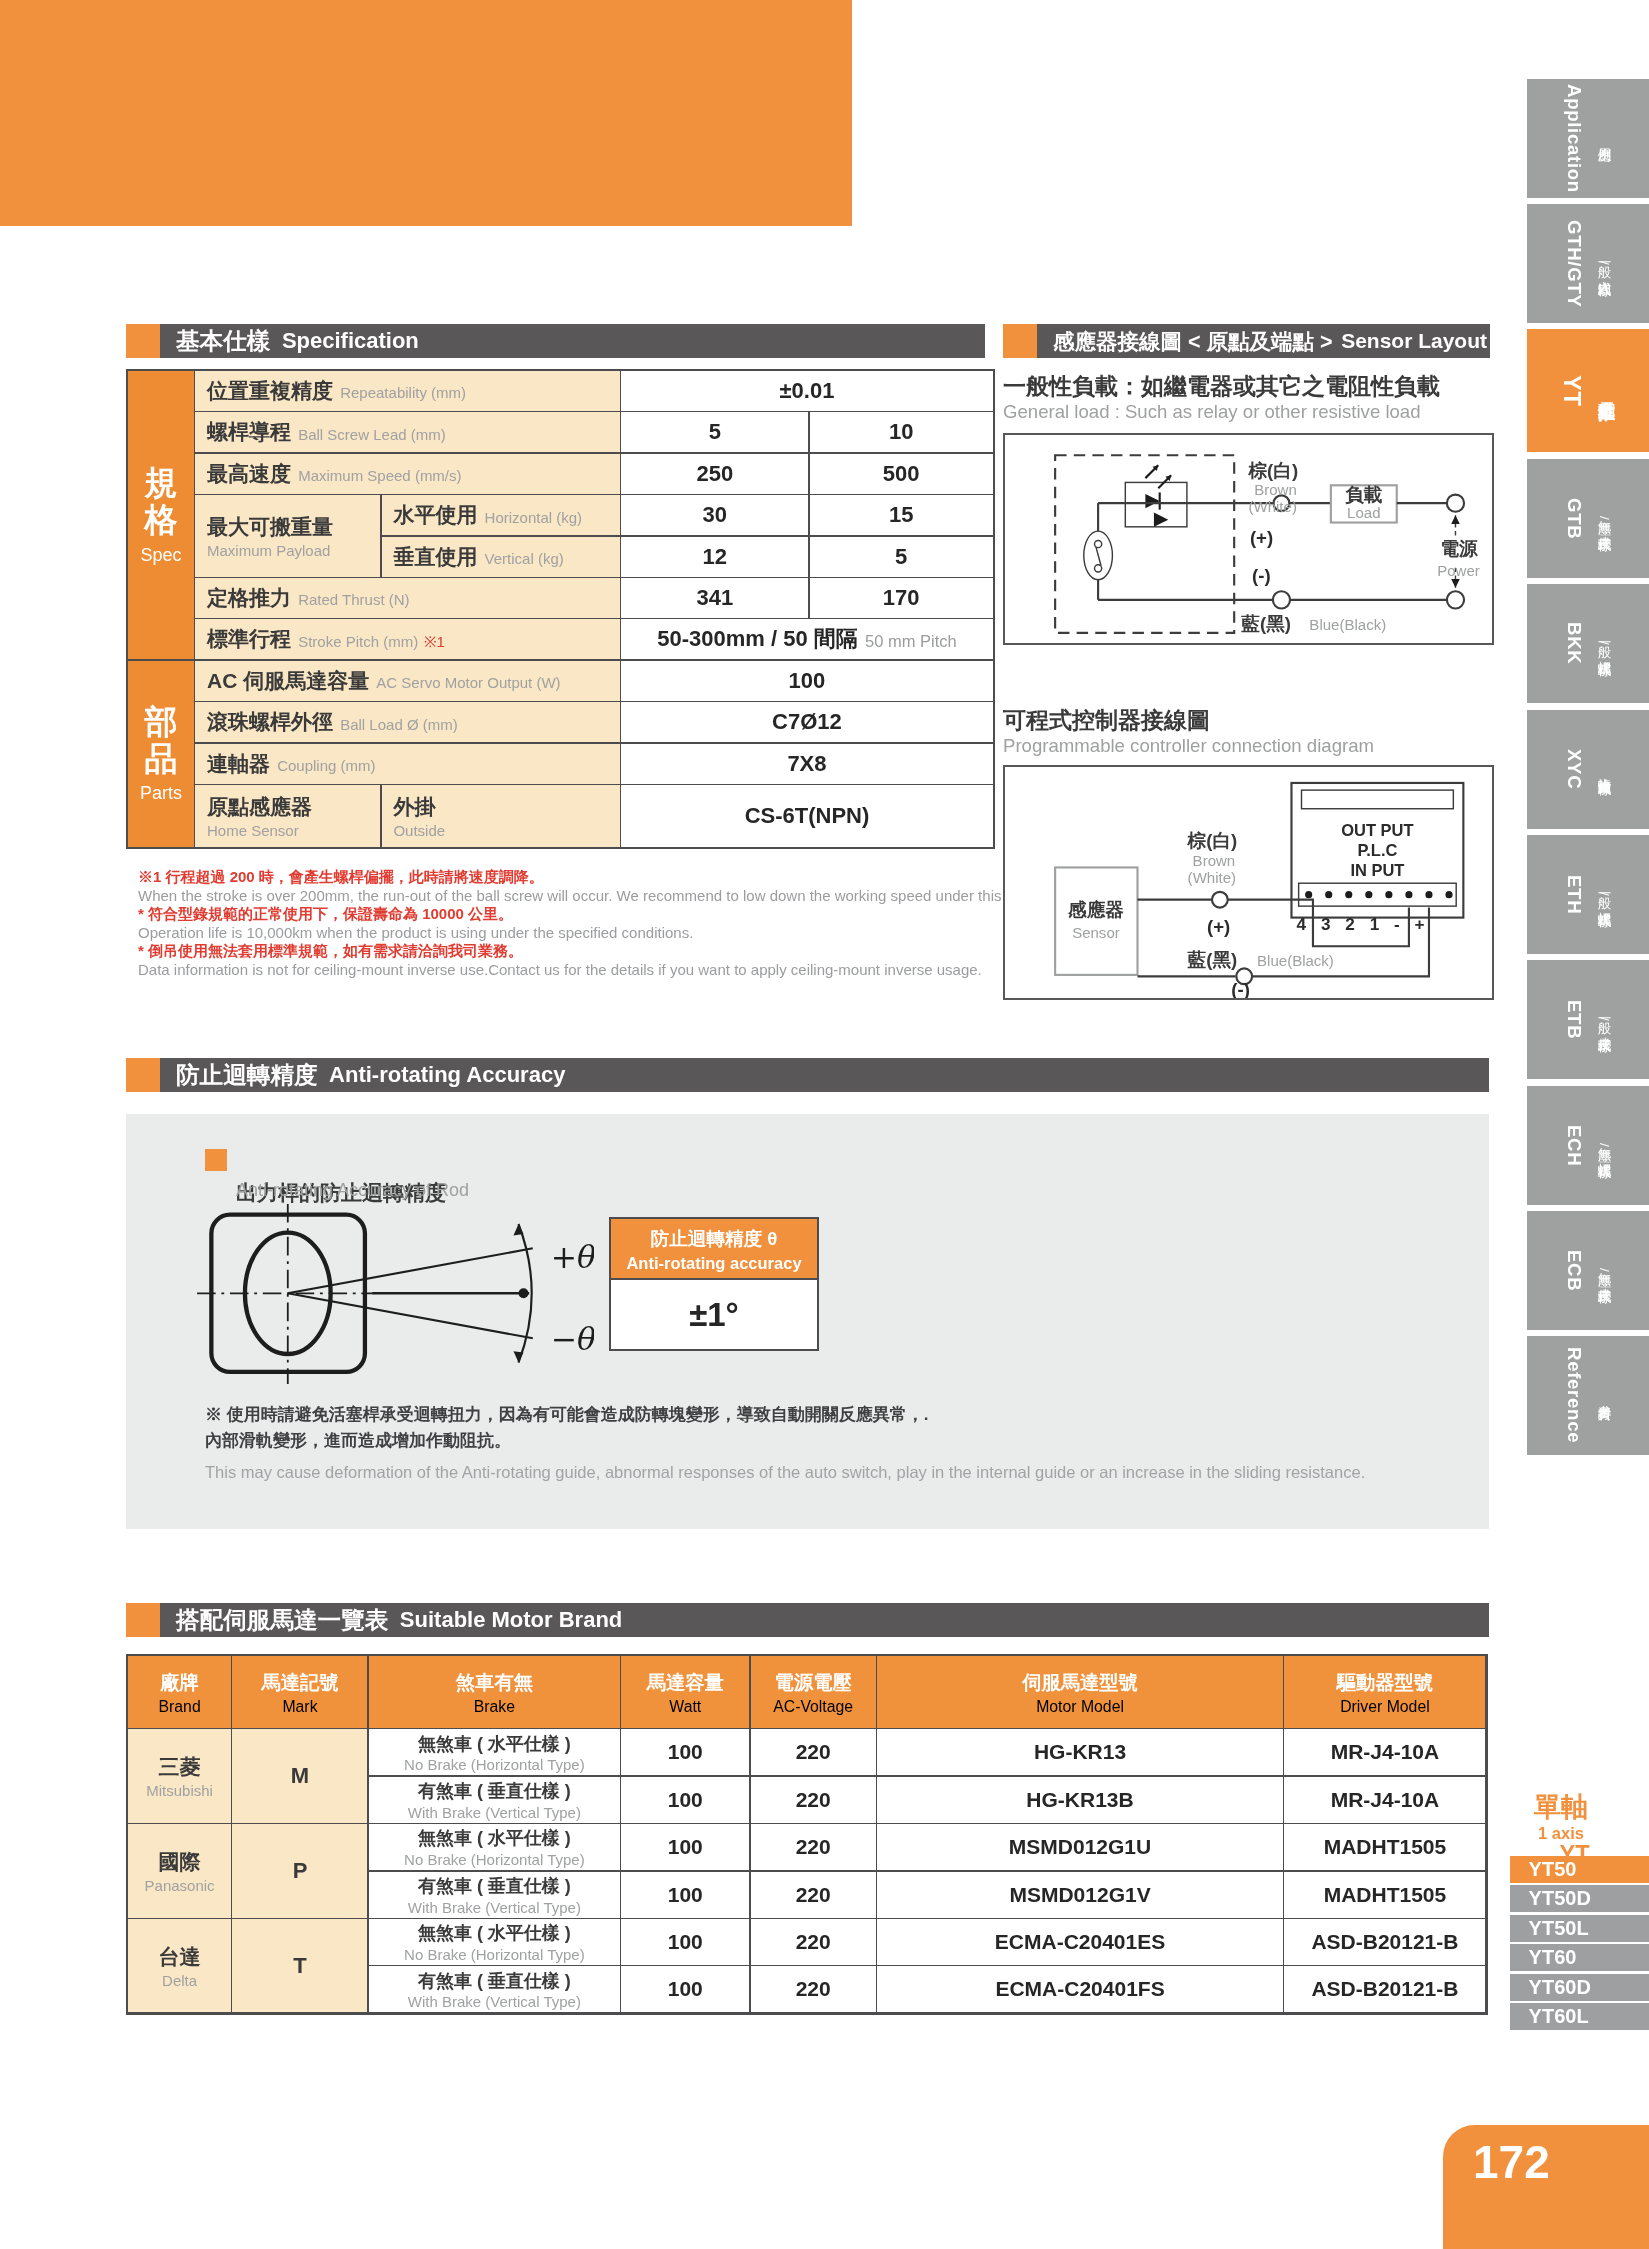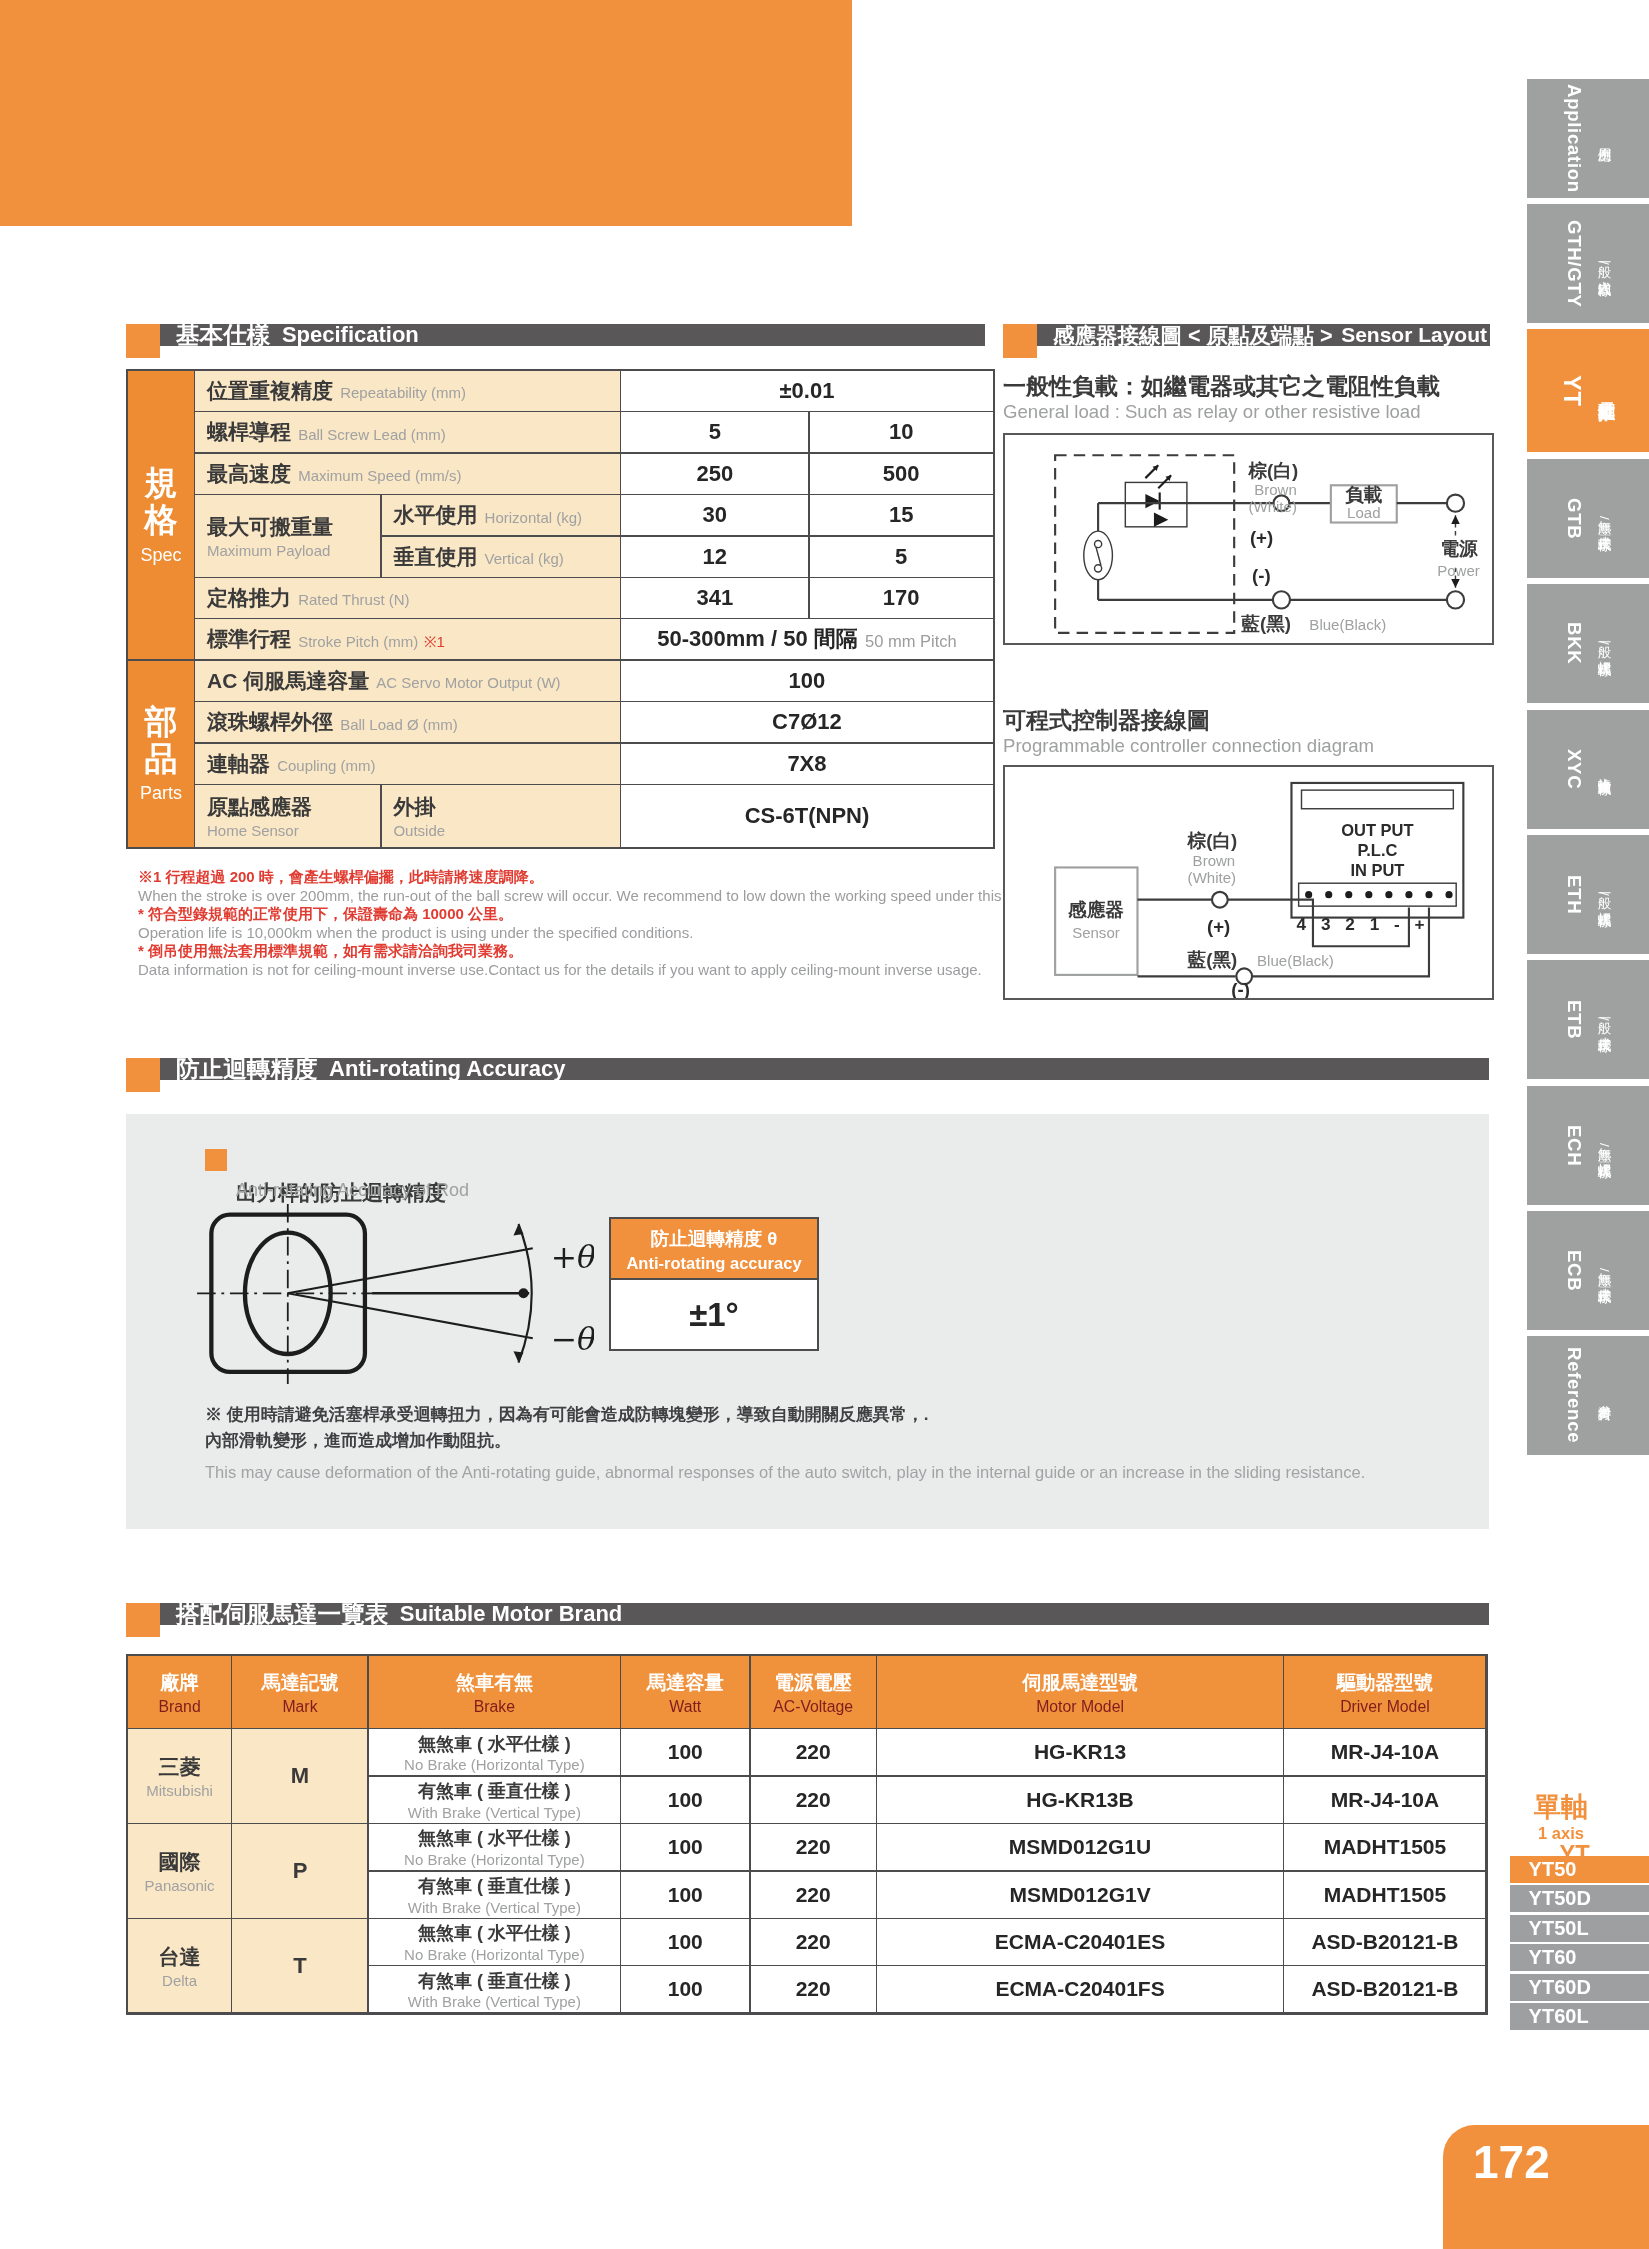--- a/index.html
+++ b/index.html
@@ -3,21 +3,21 @@
 <meta charset="utf-8">
 <style>
   html,body{margin:0;padding:0;background:#fff;}
   .page{position:relative;width:1649px;height:2250px;background:#ffffff;
         font-family:"Liberation Sans",sans-serif;overflow:hidden;}
 
   
   .hero{position:absolute;left:0;top:0;width:852px;height:226px;background:#F2913D;}
 
   
-  .secbar{position:absolute;height:22px;background:#595757;display:flex;align-items:center;}
+  .secbar{position:absolute;height:34px;background:#595757;display:flex;align-items:center;}
   .secbar .sq{position:absolute;left:0;top:0;width:34px;height:34px;background:#F2913D;}
   .secbar .zh{margin-left:50px;color:#fff;font-size:23.6px;font-weight:bold;white-space:nowrap;}
   .secbar .en{color:#fff;font-size:22px;font-weight:bold;margin-left:11.5px;white-space:nowrap;}
 
   
   .spectable{position:absolute;left:126px;top:369px;display:grid;
     grid-template-columns:66px 185px 238px 187px 183px;
     grid-template-rows:repeat(10,40px) 62px;gap:1.4px;background:#4c4c4e;padding:2.1px;}
   .cell{display:flex;align-items:center;}
   .lbl{background:#FAE7C6;padding-left:11.5px;}
@@ -56,21 +56,21 @@
   .infobox .head .l2{color:#fff;font-size:16.5px;font-weight:bold;margin-top:1.4px;}
   .infobox .body{height:69px;display:flex;align-items:center;justify-content:center;
                  font-size:33px;font-weight:bold;color:#262626;}
 
   
   .motortable{position:absolute;left:126px;top:1654px;display:grid;
     grid-template-columns:103px 135px 251px 128px 125px 406px 201px;
     grid-template-rows:72px repeat(6,46px);gap:1.4px;background:#4c4c4e;padding:2.1px;}
   .mh{background:#F0913C;display:flex;flex-direction:column;align-items:center;justify-content:center;}
   .mh .zh{color:#fff;font-size:19.3px;font-weight:bold;}
-  .mh .en{color:#7f1d1d;font-size:15.8px;margin-top:2.1px;}
+  .mh .en{color:#000000;font-size:15.8px;margin-top:2.1px;}
   .mbrand{background:#FAE7C6;display:flex;flex-direction:column;align-items:center;justify-content:center;}
   .mbrand .zh{font-size:21px;font-weight:bold;color:#3a3a3a;}
   .mbrand .en{font-size:15px;color:#A0A1A2;margin-top:1.4px;}
   .mmark{background:#FAE7C6;display:flex;align-items:center;justify-content:center;
          font-size:22px;font-weight:bold;color:#3a3a3a;}
   .mbrake{background:#fff;display:flex;flex-direction:column;align-items:center;justify-content:center;}
   .mbrake .zh{font-size:18px;font-weight:bold;color:#3a3a3a;}
   .mbrake .en{font-size:15px;color:#A0A1A2;margin-top:0.7px;}
   .mval{background:#fff;display:flex;align-items:center;justify-content:center;
         font-size:21px;font-weight:bold;color:#262626;}

